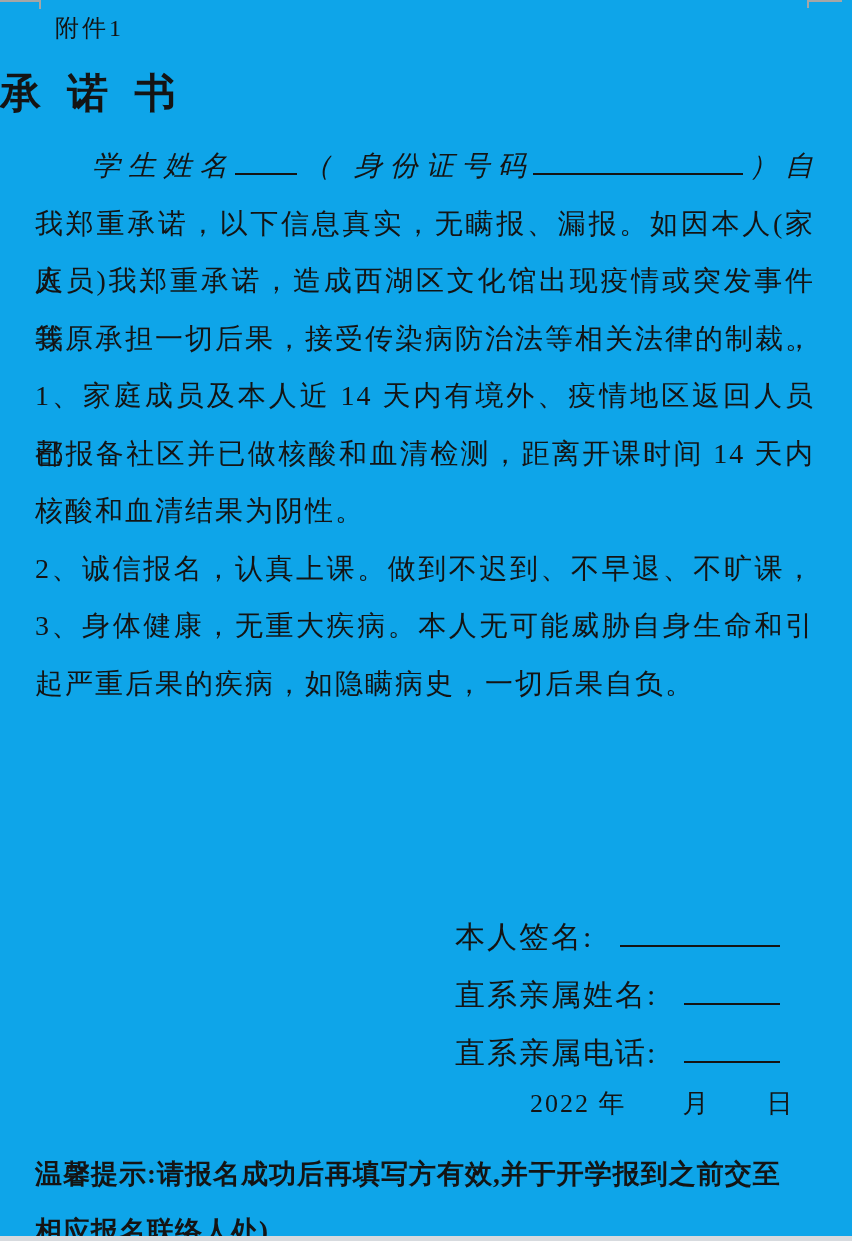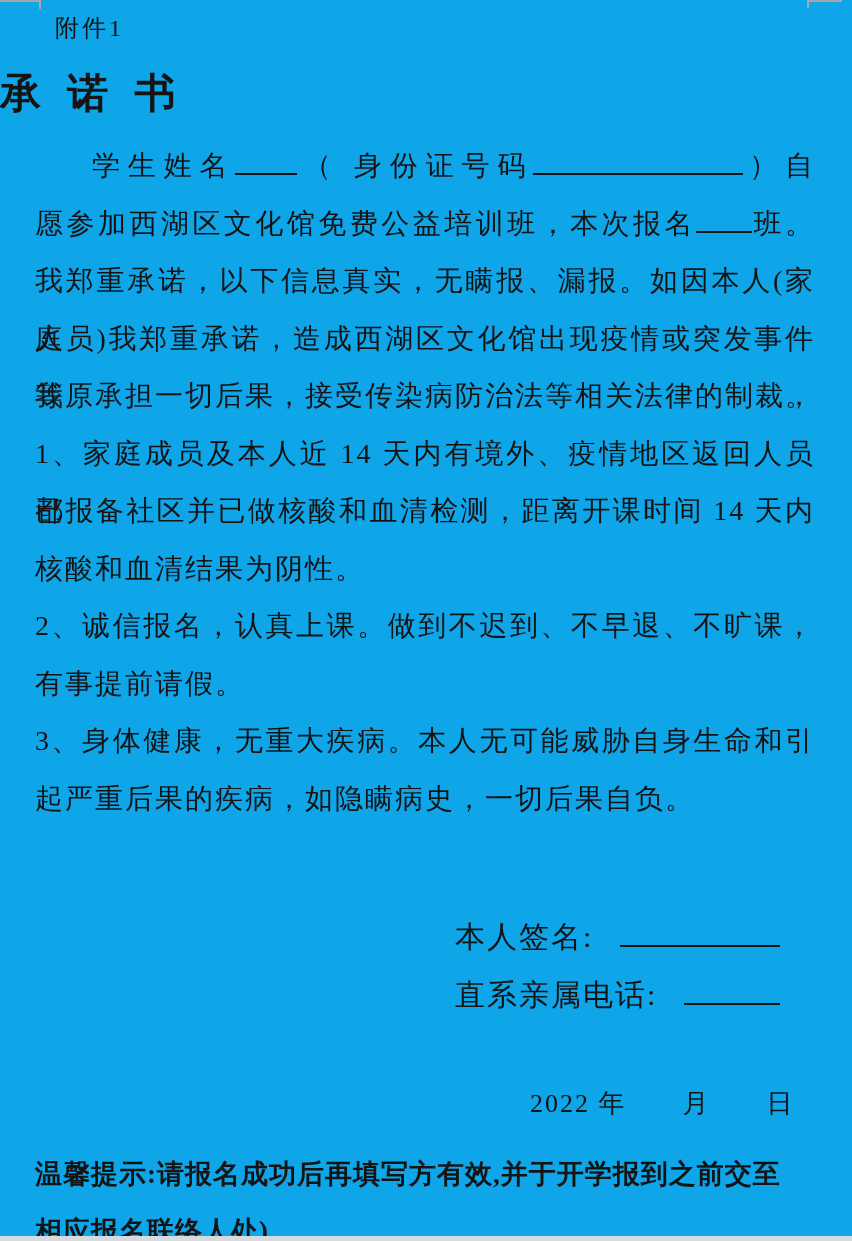--- a/index.html
+++ b/index.html
@@ -129,37 +129,39 @@
 <div class="page">
 
   <div class="frag-left"></div>
   <div class="frag-right"></div>
 
   <div class="attachment-label">附件1</div>
 
   <h1 class="doc-title">承 诺 书</h1>
 
   <div class="body-text">
-      <div class="line justify" style="text-indent: 57px;"><span>学生姓名</span><span class="blank" style="width: 62px;"></span><span>（ 身份证号码</span><span class="blank" style="width: 210px;"></span><span>）自</span></div>
-      <div class="line justify"><span>愿参加西湖区文化馆免费公益培训班，本次报名</span><span class="blank" style="width: 56px;"></span><span>班。</span></div>
+      <div class="line justify" style="text-indent: 57px; font-style: italic;"><span>学生姓名</span><span class="blank" style="width: 62px;"></span><span>（ 身份证号码</span><span class="blank" style="width: 210px;"></span><span>）自</span></div>
       <div class="line justify"><span>我郑重承诺，以下信息真实，无瞒报、漏报。如因本人(家庭</span></div>
       <div class="line justify"><span>人员)我郑重承诺，造成西湖区文化馆出现疫情或突发事件等，</span></div>
       <div class="line justify"><span>我原承担一切后果，接受传染病防治法等相关法律的制裁。</span></div>
       <div class="line justify"><span>1、家庭成员及本人近 14 天内有境外、疫情地区返回人员都</span></div>
       <div class="line justify"><span>已报备社区并已做核酸和血清检测，距离开课时间 14 天内</span></div>
       <div class="line"><span>核酸和血清结果为阴性。</span></div>
       <div class="line justify"><span>2、诚信报名，认真上课。做到不迟到、不早退、不旷课，</span></div>
-      <div class="line"><span>有事提前请假。</span></div>
       <div class="line justify"><span>3、身体健康，无重大疾病。本人无可能威胁自身生命和引</span></div>
       <div class="line"><span>起严重后果的疾病，如隐瞒病史，一切后果自负。</span></div>
     </div>
 
   <div class="signature-block">
       <div class="signature-row">
         <span>本人签名:</span>
+        <span class="sig-blank"></span>
+      </div>
+      <div class="signature-row">
+        <span>直系亲属姓名:</span>
         <span class="sig-blank"></span>
       </div>
       <div class="signature-row">
         <span>直系亲属电话:</span>
         <span class="sig-blank"></span>
       </div>
     </div>
 
   <div class="date-line">2022 年　　月　　日</div>
 

